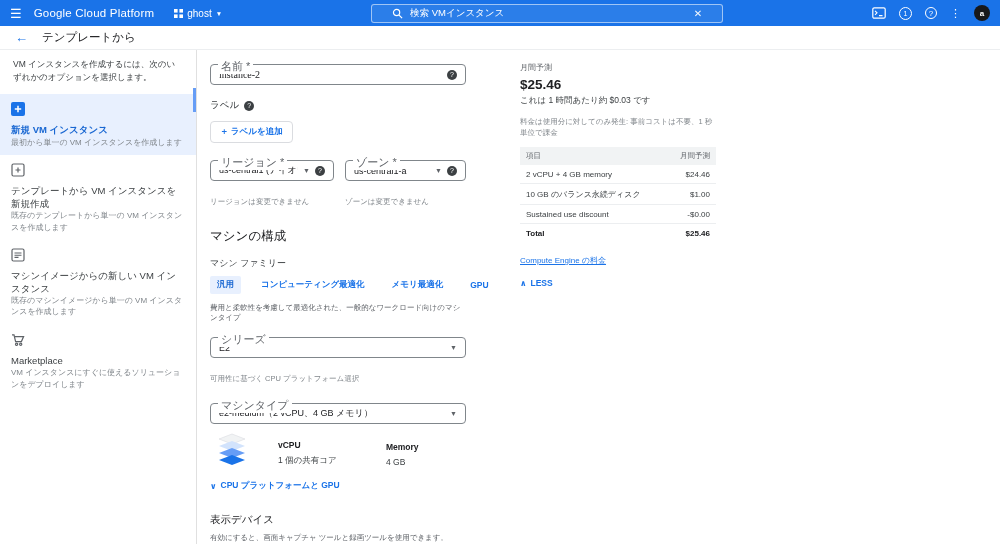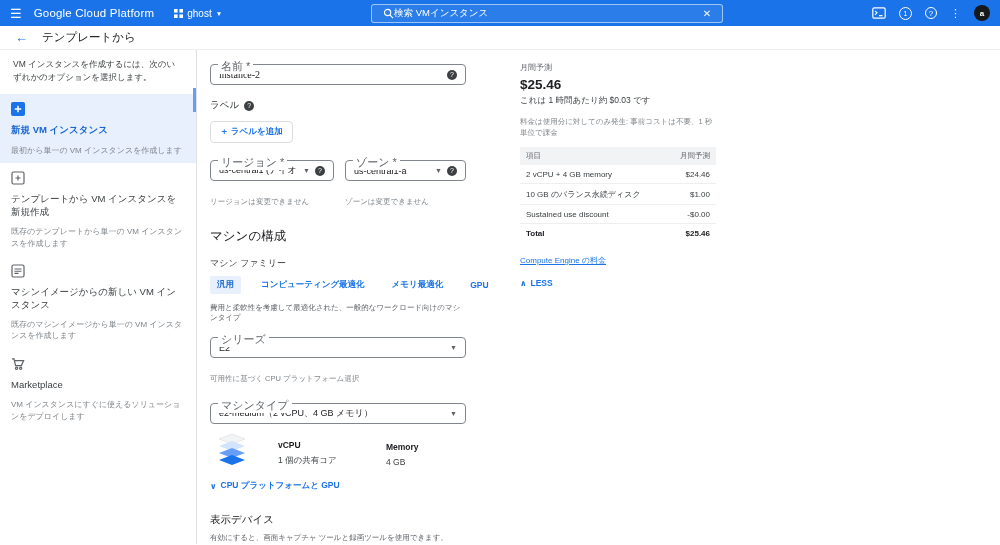--- a/index.html
+++ b/index.html
@@ -10,21 +10,21 @@
   .topbar { height:26px; background:#1a73e8; display:flex; align-items:center;
     padding:0 10px; color:#fff; }
   .hamburger { font-size:13px; line-height:1; cursor:pointer; margin-right:12px; }
   .brand { font-size:11.5px; letter-spacing:.2px; white-space:nowrap; }
   .project-chip { display:flex; align-items:center; gap:4px; font-size:10px;
     margin-left:20px; cursor:pointer; white-space:nowrap; }
   .caret-sm { font-size:6.5px; }
   .search-wrap { flex:1; display:flex; justify-content:center; }
   .searchbox { width:352px; height:19px; border:1px solid rgba(255,255,255,.55);
     border-radius:3px; background:rgba(255,255,255,.08); display:flex;
-    align-items:center; gap:0; padding:0 11px; font-size:9.5px; cursor:text; }
+    align-items:center; gap:7px; padding:0 20px; font-size:9.5px; cursor:text; }
   .search-x { margin-left:auto; font-size:10px; cursor:pointer; opacity:.95; }
   .top-icons { display:flex; align-items:center; gap:13px; }
   .notif-badge { width:13px; height:13px; border-radius:50%; background:#1a73e8;
     border:1.5px solid #fff; color:#fff; font-size:7px; display:flex;
     align-items:center; justify-content:center; cursor:pointer; }
   .help-circ { width:12px; height:12px; border-radius:50%; border:1px solid #fff;
     color:#fff; font-size:8px; display:flex; align-items:center; justify-content:center;
     cursor:pointer; }
   .kebab { font-size:11px; cursor:pointer; }
   .avatar { width:16px; height:16px; border-radius:50%; background:#17181a; color:#fff;
@@ -42,21 +42,21 @@
 
   
   .sidebar { width:197px; flex:none; border-right:1px solid #e0e0e0;
     padding-top:8px; position:relative; }
   .sidebar-intro { font-size:8.5px; color:#3c4043; line-height:1.55; padding:0 14px 10px 13px; }
   .side-item { display:flex; gap:8px; padding:7px 12px 7px 11px; cursor:pointer;flex-direction:column; }
   .side-item.selected { background:#e8f0fe; }
   .side-icon { width:14px; height:14px; flex:none; margin-top:1px; }
   .side-title { font-size:9.5px; color:#3c4043; line-height:1.3; }
   .side-item.selected .side-title { color:#1967d2; font-weight:600; }
-  .side-desc { font-size:8px; color:#80868b; line-height:1.45; margin-top:8px; }
+  .side-desc { font-size:8px; color:#80868b; line-height:1.45; margin-top:0; }
   .side-scrollthumb { position:absolute; right:0; top:38px; width:3px; height:24px;
     background:#669df6; }
 
   
   .form-col { width:269px; flex:none; padding:14px 0 0 13px; }
   .mfield { position:relative; border:1px solid #80868b; border-radius:4px; height:21px;
     display:flex; align-items:center; gap:5px; padding:0 8px; background:#fff; cursor:pointer; }
   .mlabel { position:absolute; top:-6px; left:7px; background:#fff; padding:0 3px;
     font-size:11px; color:#5f6368; white-space:nowrap; }
   .mvalue { border:none; outline:none; font-size:10px; color:#202124; flex:1;

